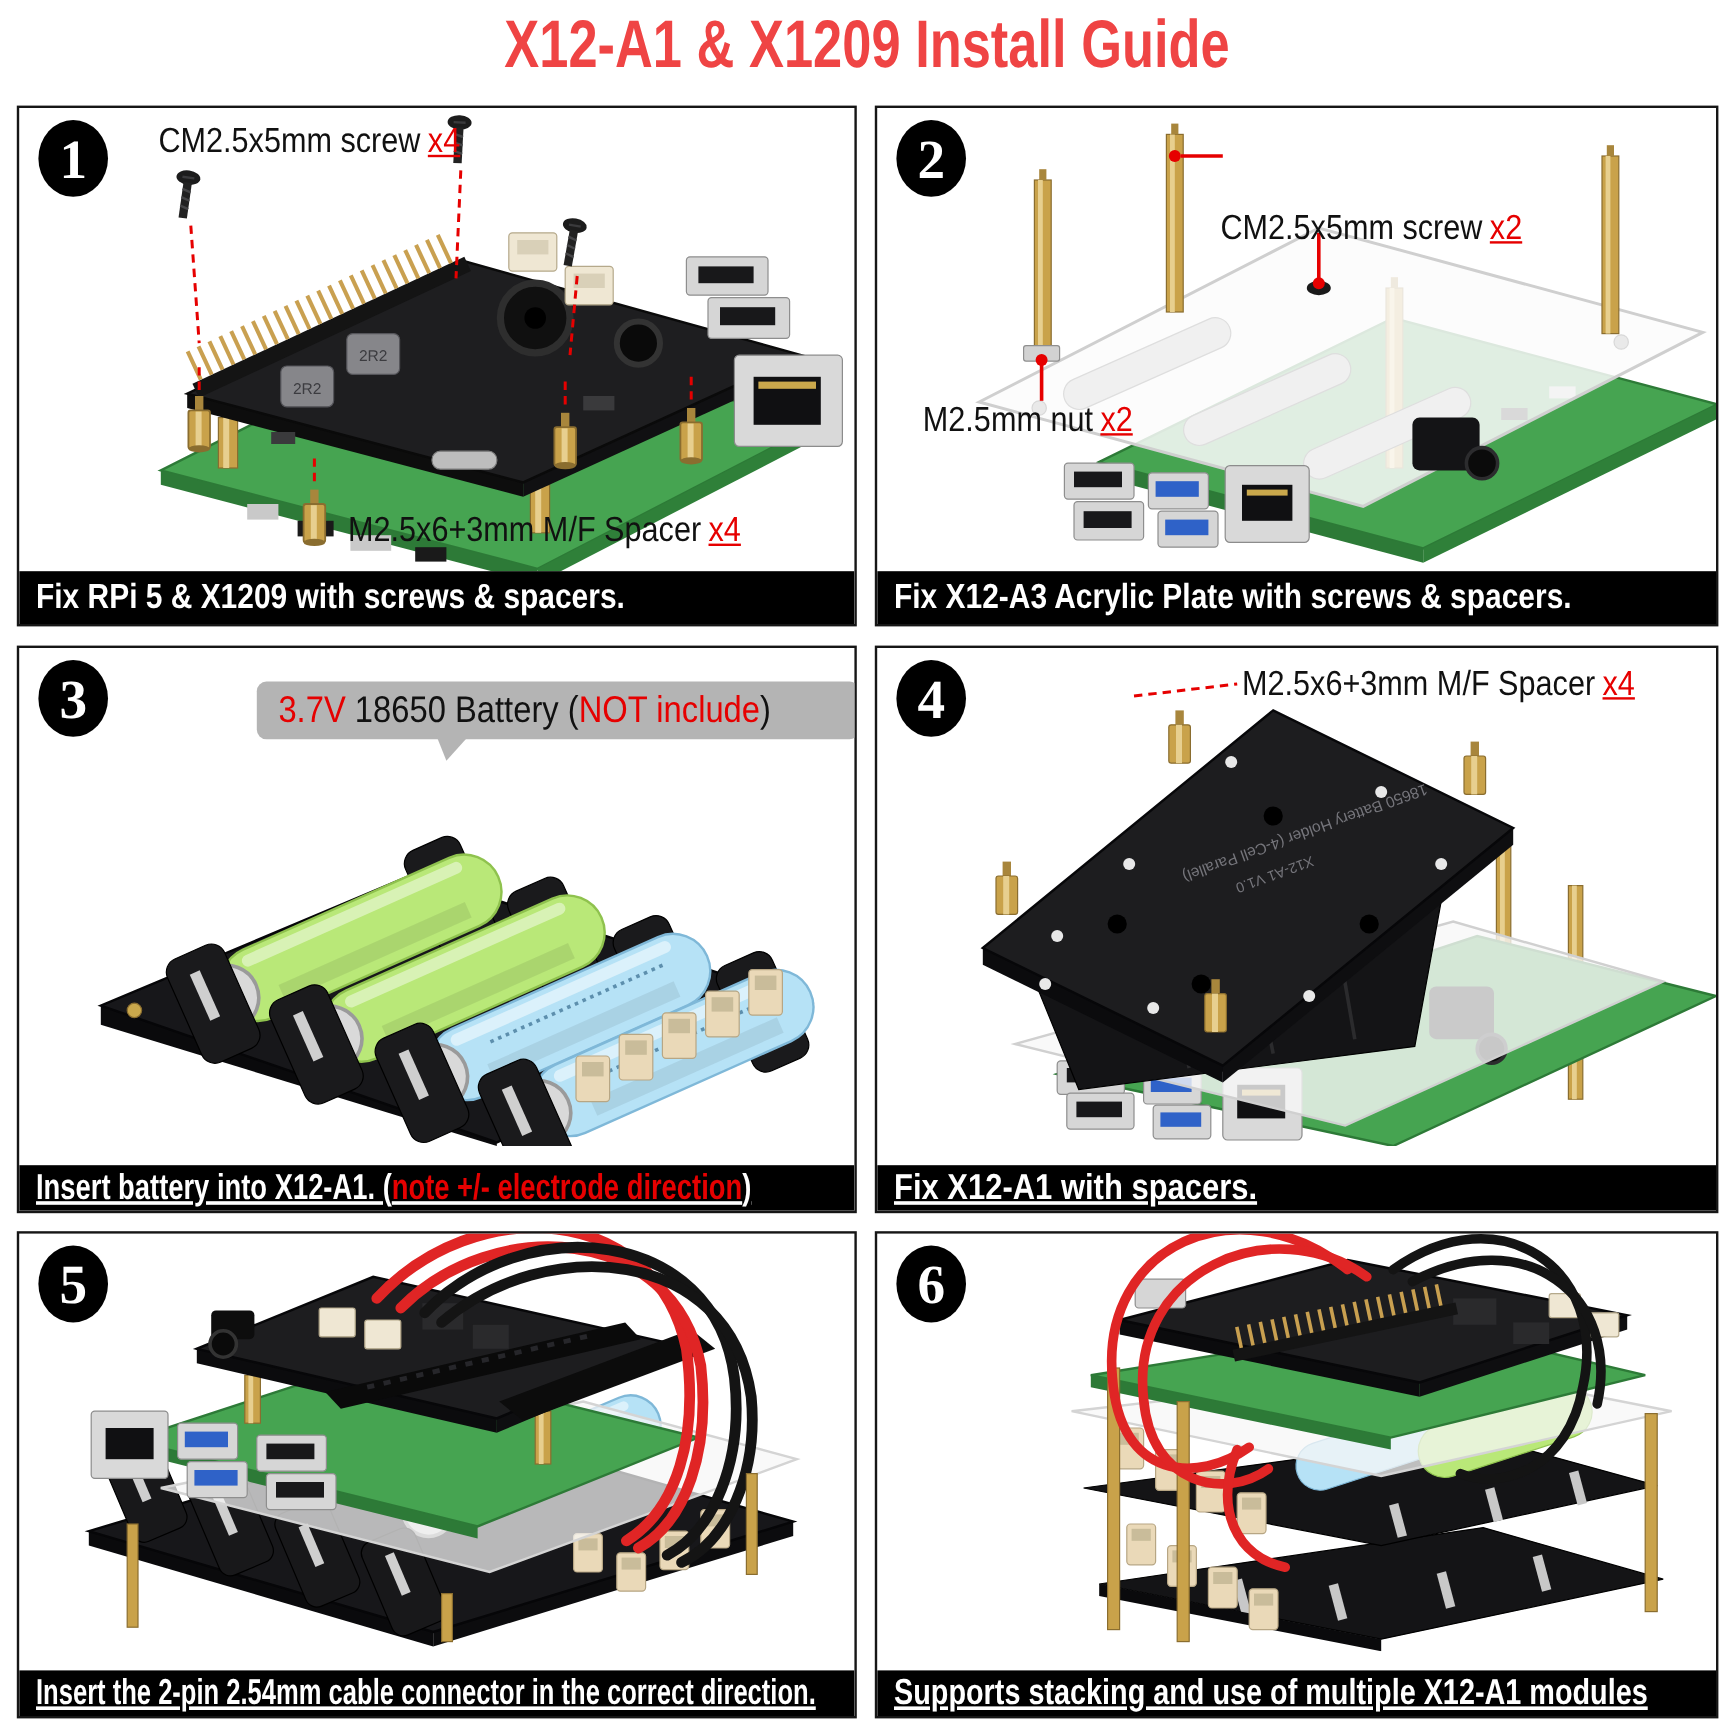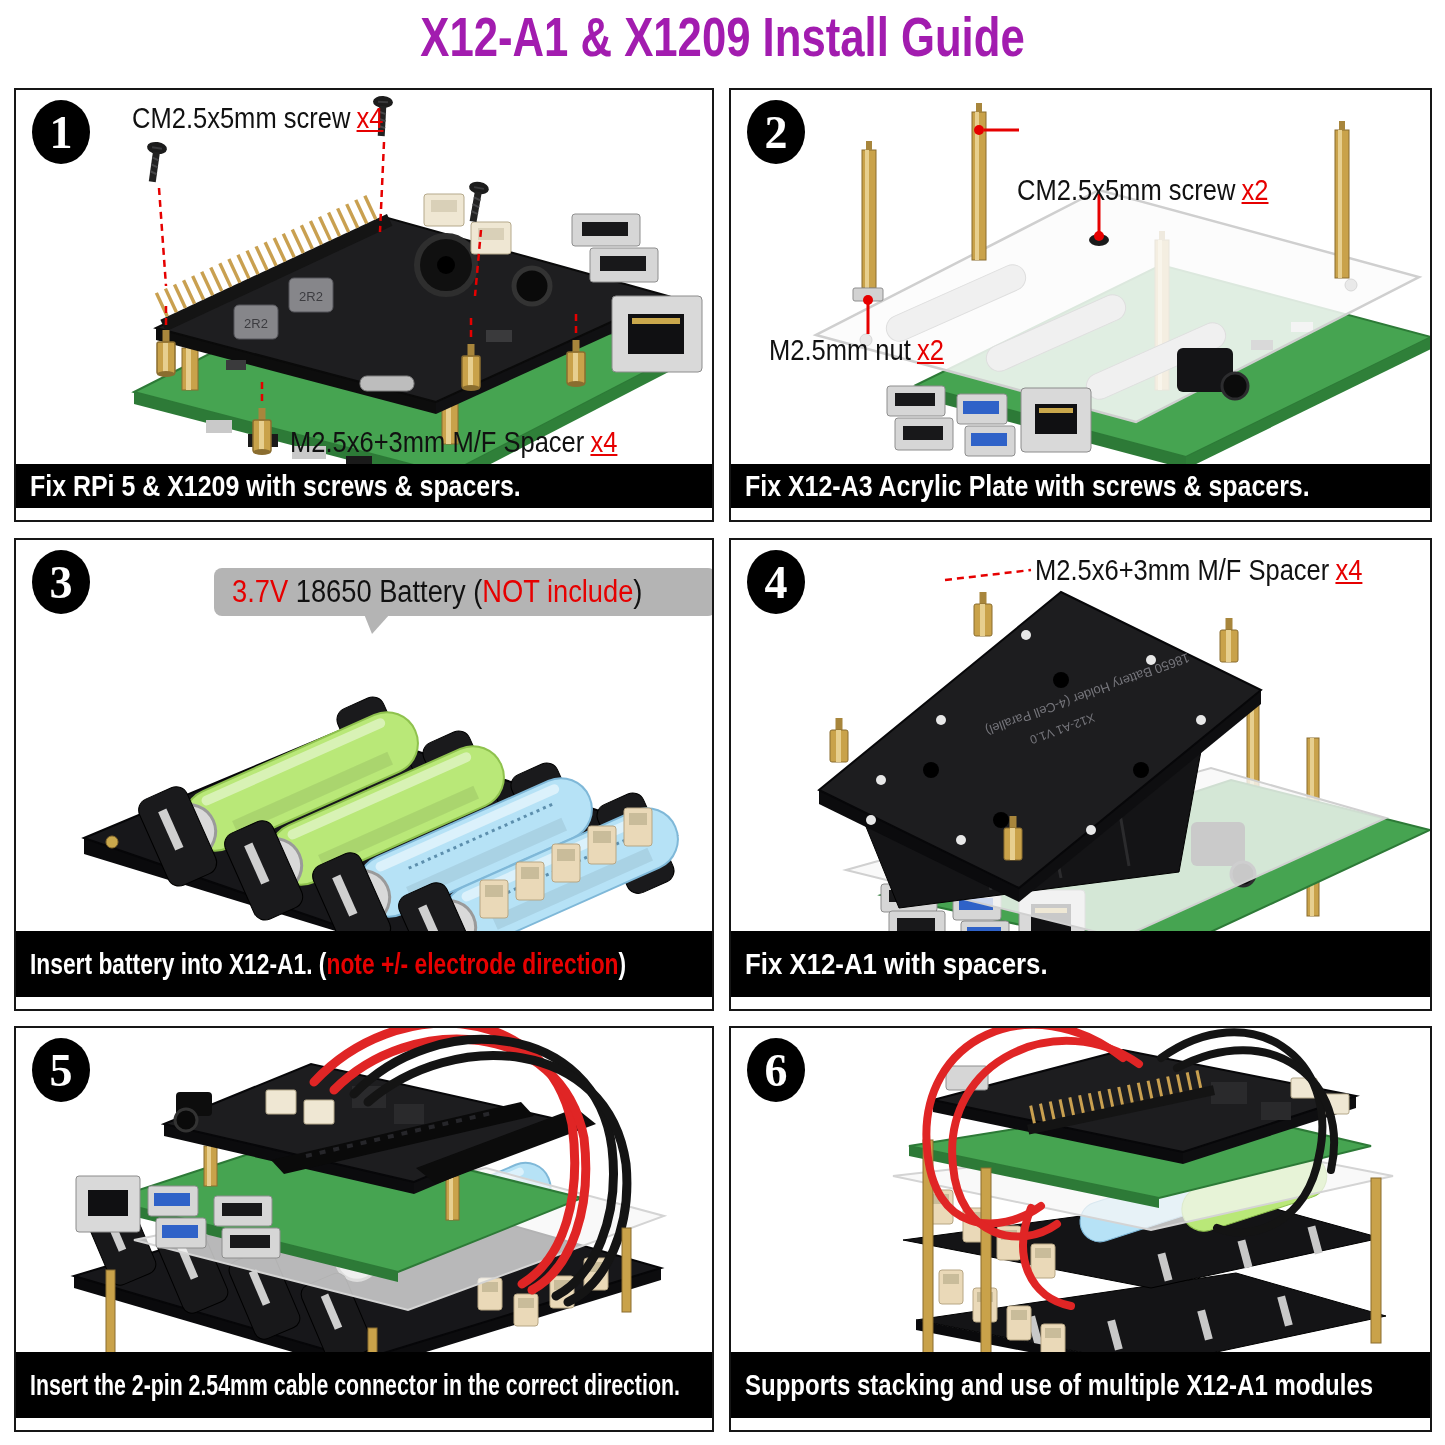--- a/index.html
+++ b/index.html
@@ -1,32 +1,32 @@
 <!DOCTYPE html>
 <html><head>
 <meta charset="utf-8">
 <style>
   html,body{margin:0;padding:0;background:#fff;}
   .page{position:relative;width:1445px;height:1445px;background:#fff;overflow:hidden;
         font-family:"Liberation Sans",sans-serif;}
   .title{position:absolute;top:4px;left:0;width:100%;text-align:center;
-         font-size:56px;font-weight:bold;color:#a21caf;white-space:nowrap;}
+         font-size:56px;font-weight:bold;color:#ef4444;white-space:nowrap;}
   .title .fit{display:inline-block;transform:scaleX(.78);transform-origin:center;}
   .panel{position:absolute;background:#fff;border:2px solid #161616;box-sizing:border-box;overflow:hidden;}
   #p1{left:14px;top:88px;width:700px;height:434px;}
   #p2{left:729px;top:88px;width:703px;height:434px;}
   #p3{left:14px;top:538px;width:700px;height:473px;}
   #p4{left:729px;top:538px;width:703px;height:473px;}
   #p5{left:14px;top:1026px;width:700px;height:406px;}
   #p6{left:729px;top:1026px;width:703px;height:406px;}
-  .caption{position:absolute;left:0;right:0;bottom:12px;background:#000;color:#fff;
+  .caption{position:absolute;left:0;right:0;bottom:0;background:#000;color:#fff;
            display:flex;align-items:center;padding-left:14px;font-weight:bold;
            white-space:nowrap;overflow:hidden;z-index:6;}
   .row1 .caption{height:44px;font-size:29px;}
-  .row2 .caption,.row3 .caption{height:66px;font-size:30px;}
+  .row2 .caption,.row3 .caption{height:38px;font-size:30px;text-decoration:underline;}
   .caption .fit{display:inline-block;transform:scaleX(.86);transform-origin:left center;white-space:nowrap;}
   #p3 .caption .fit{transform:scaleX(.76);}
   #p5 .caption .fit{transform:scaleX(.71);}
   #p6 .caption .fit{transform:scaleX(.80);}
   .red{color:#e60000;}
   .badge{position:absolute;top:10px;left:16px;width:58px;height:64px;background:#000;
          border-radius:50%;color:#fff;display:flex;align-items:center;justify-content:center;
          font-family:"Liberation Serif",serif;font-size:46px;font-weight:bold;z-index:7;}
   .part-label{position:absolute;font-size:29px;color:#111;white-space:nowrap;z-index:5;}
   .part-label .fit{display:inline-block;transform:scaleX(.88);transform-origin:left center;}

